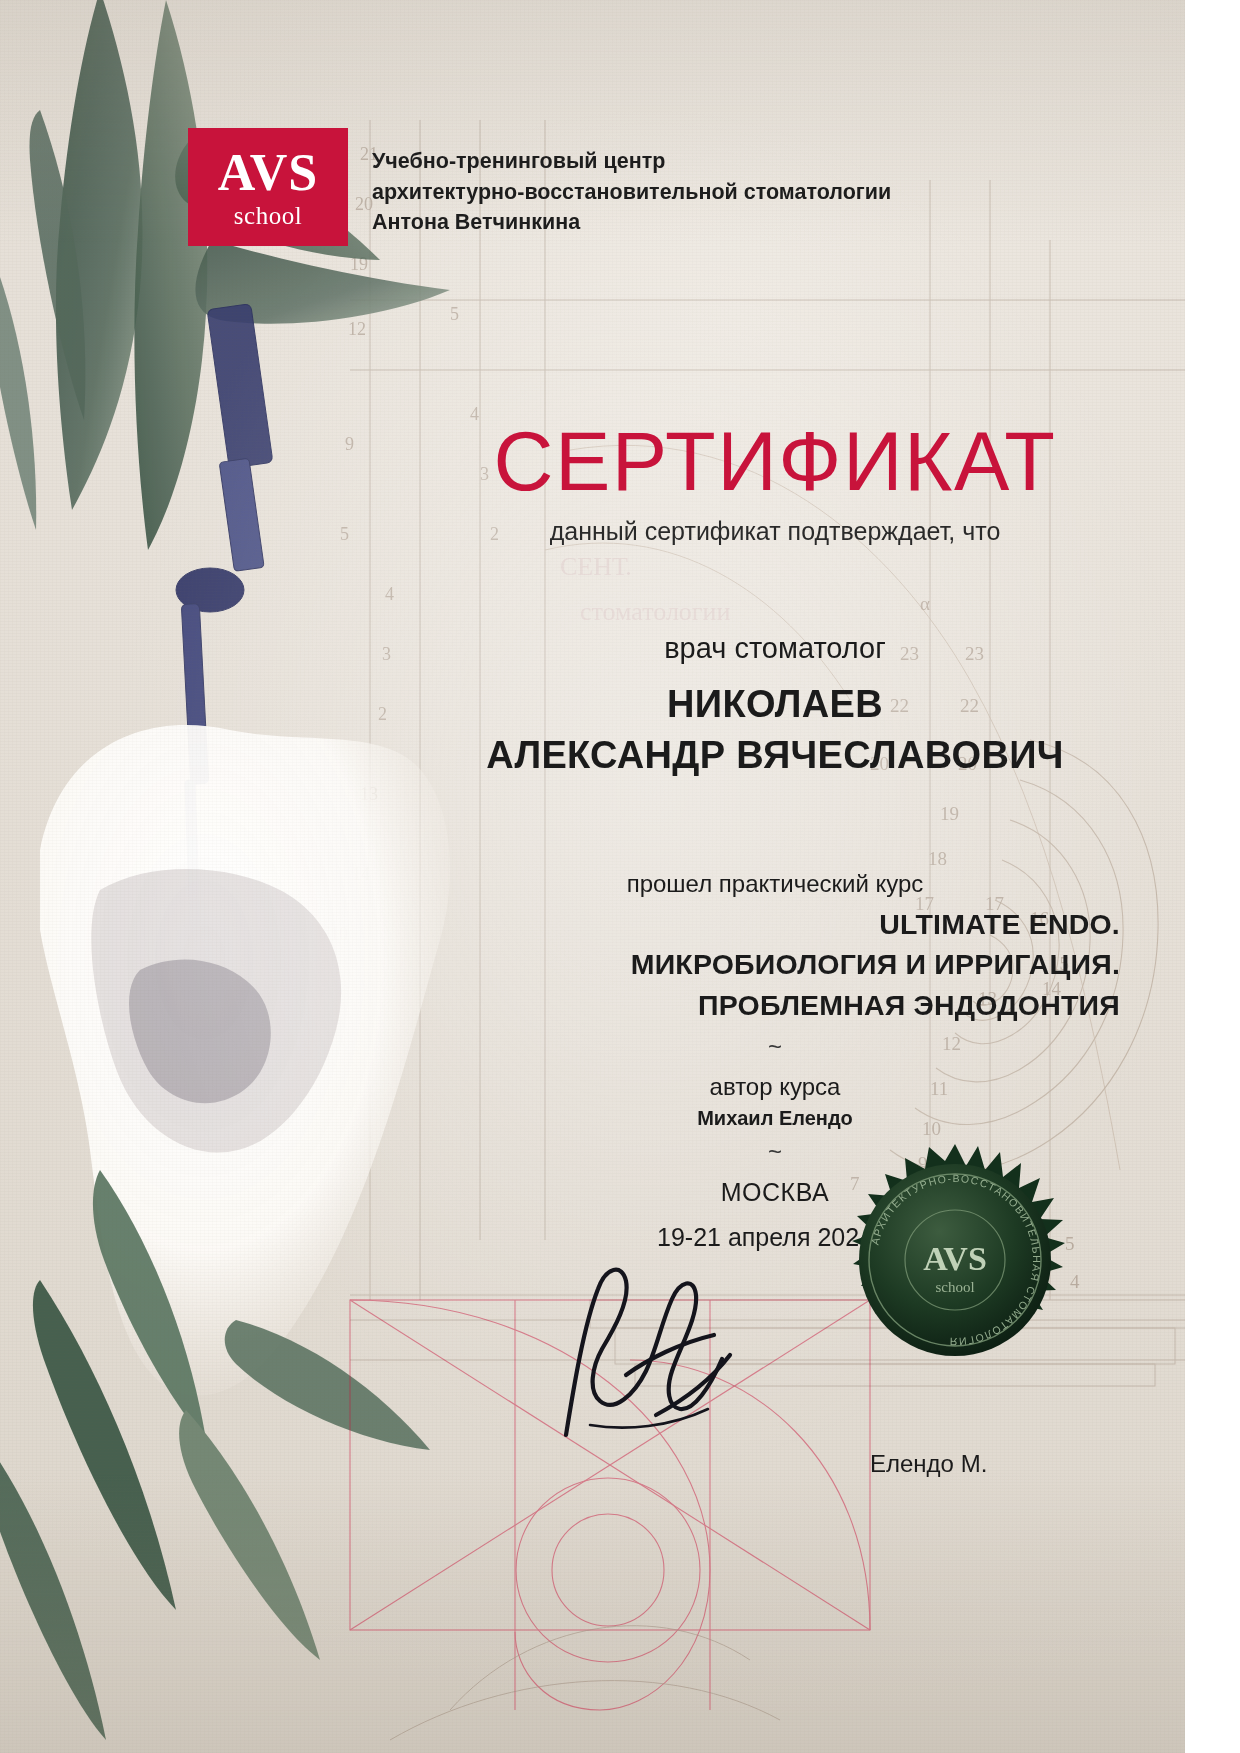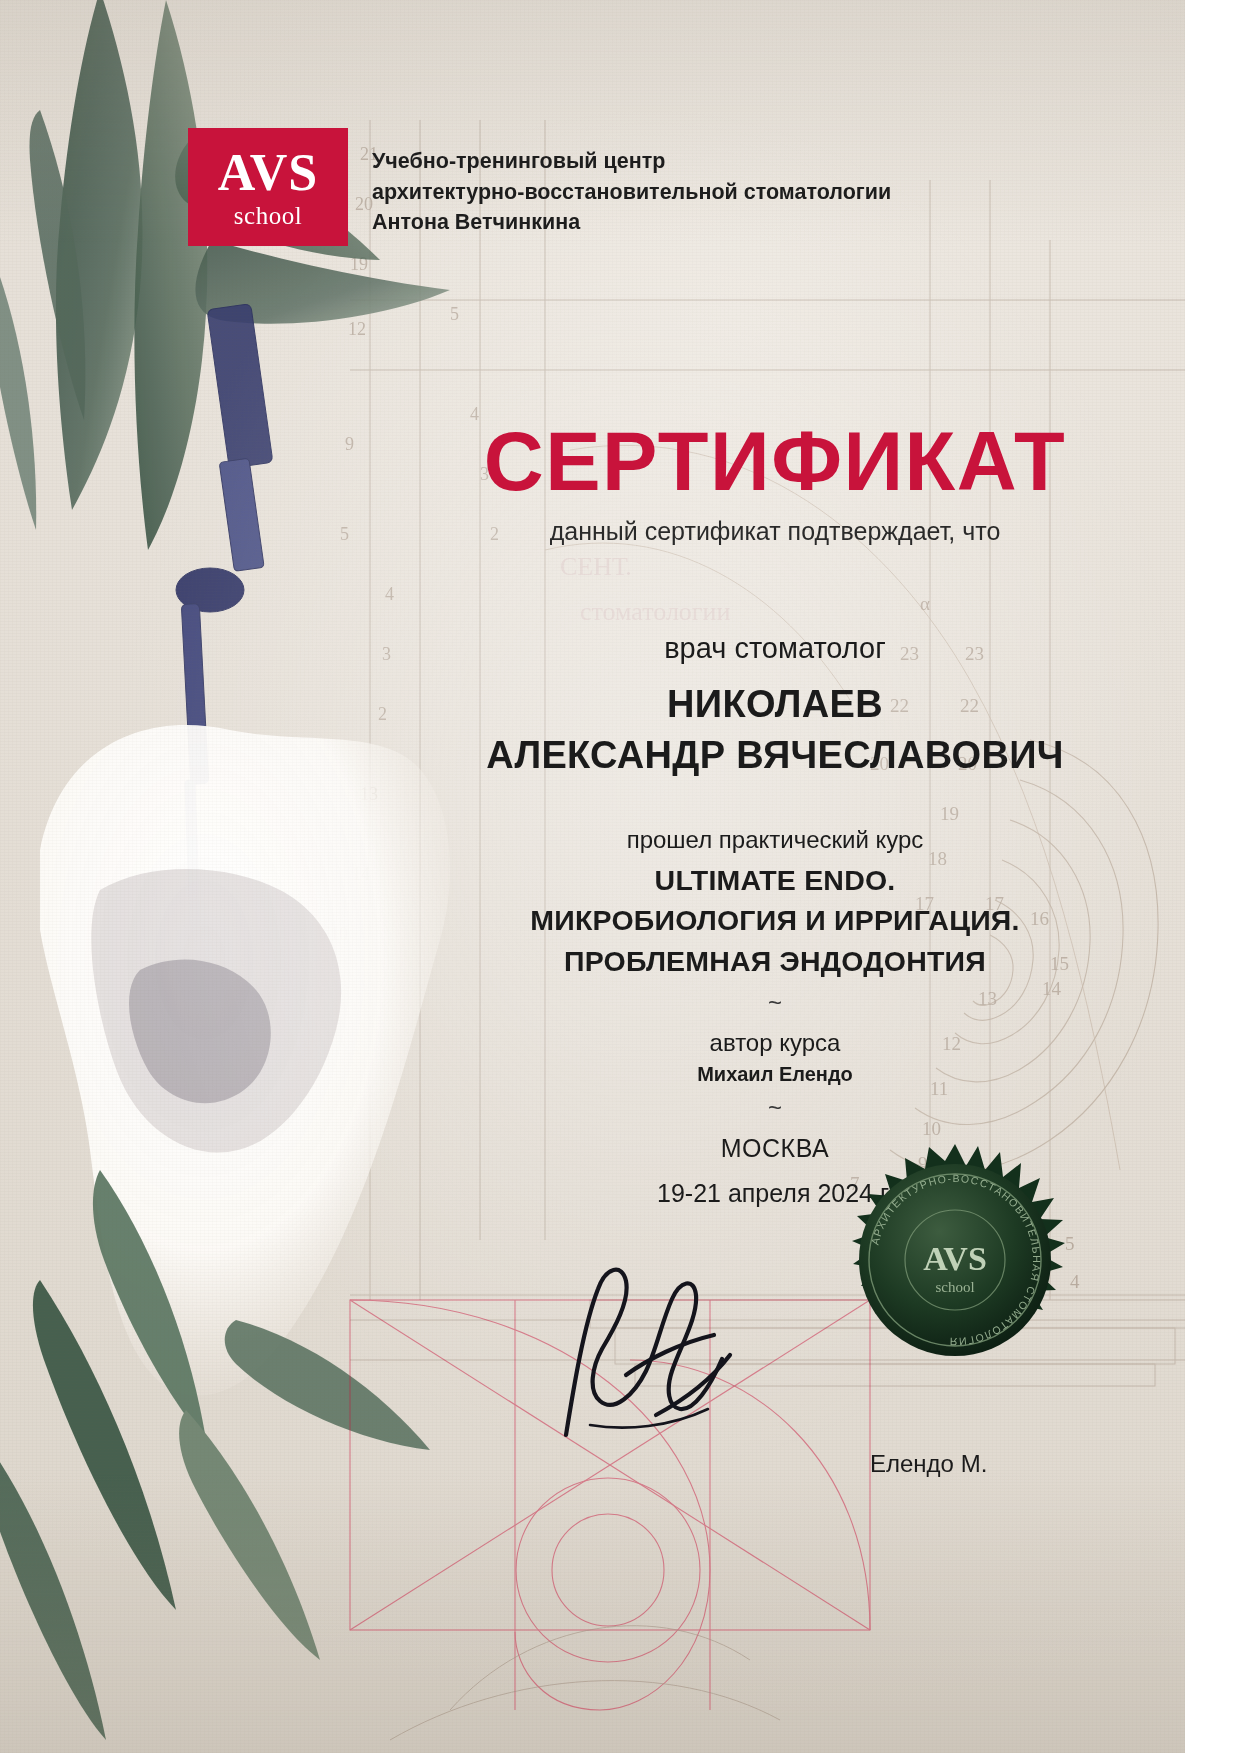--- a/index.html
+++ b/index.html
@@ -101,52 +101,53 @@
   .content {
     position: absolute;
     left: 430px;
     top: 420px;
     width: 690px;
     text-align: center;
     color: #1b1b1b;
   }
   .title {
     font-size: 83px;
-    font-weight: 700;
+    font-weight: 400;
     letter-spacing: 1.5px;
     color: #c8133b;
     line-height: 1;
     margin: 0 0 14px 0;
     white-space: nowrap;
   }
   .subtitle {
     font-size: 25px;
     color: #2a2a2a;
     margin-bottom: 86px;
   }
   .role {
     font-size: 29px;
     margin-bottom: 14px;
   }
   .recipient {
     font-size: 38px;
     font-weight: 700;
     line-height: 1.35;
     letter-spacing: .3px;
-    margin-bottom: 44px;
+    margin-bottom: 88px;
   }
   .course-intro {
     font-size: 24px;
     margin-bottom: 6px;
   }
   .course-title {
     font-size: 28.5px;
     font-weight: 700;
     line-height: 1.42;
     letter-spacing: .2px;
+    text-align: right;
   }
   .tilde {
     font-size: 24px;
     margin: 8px 0 12px;
     color: #3a3a3a;
   }
   .author-label {
     font-size: 24px;
     margin-bottom: 6px;
   }

